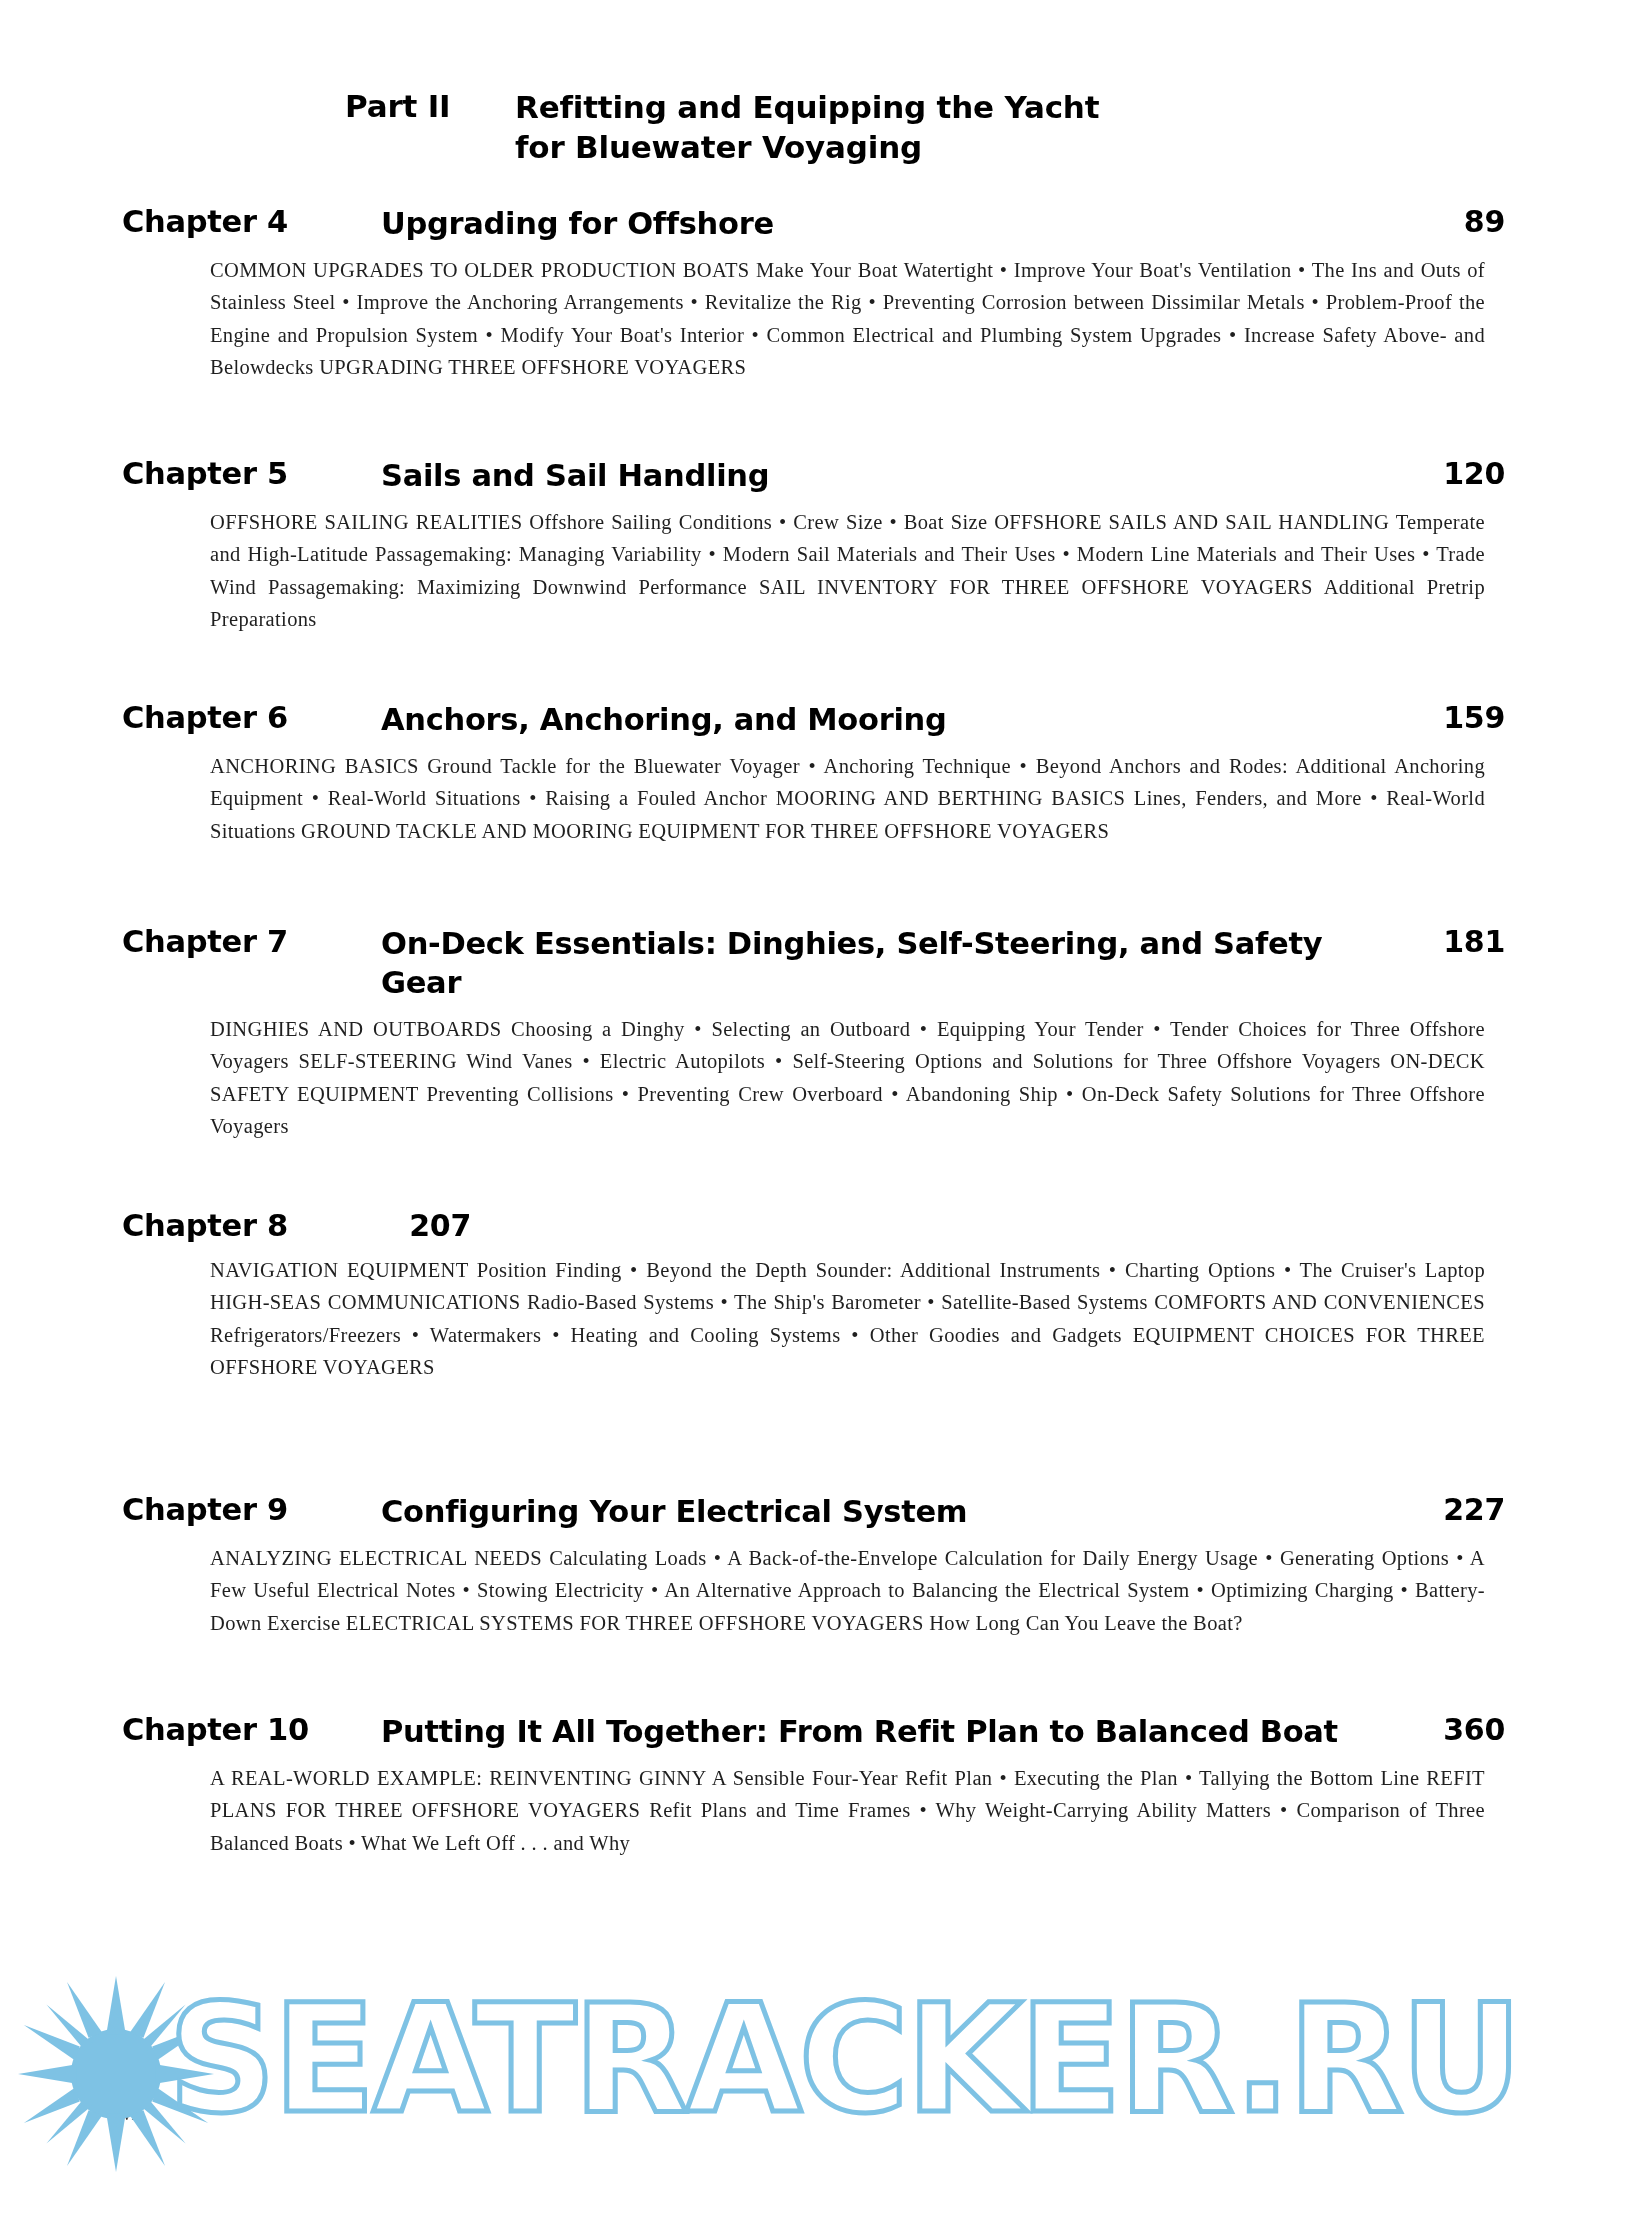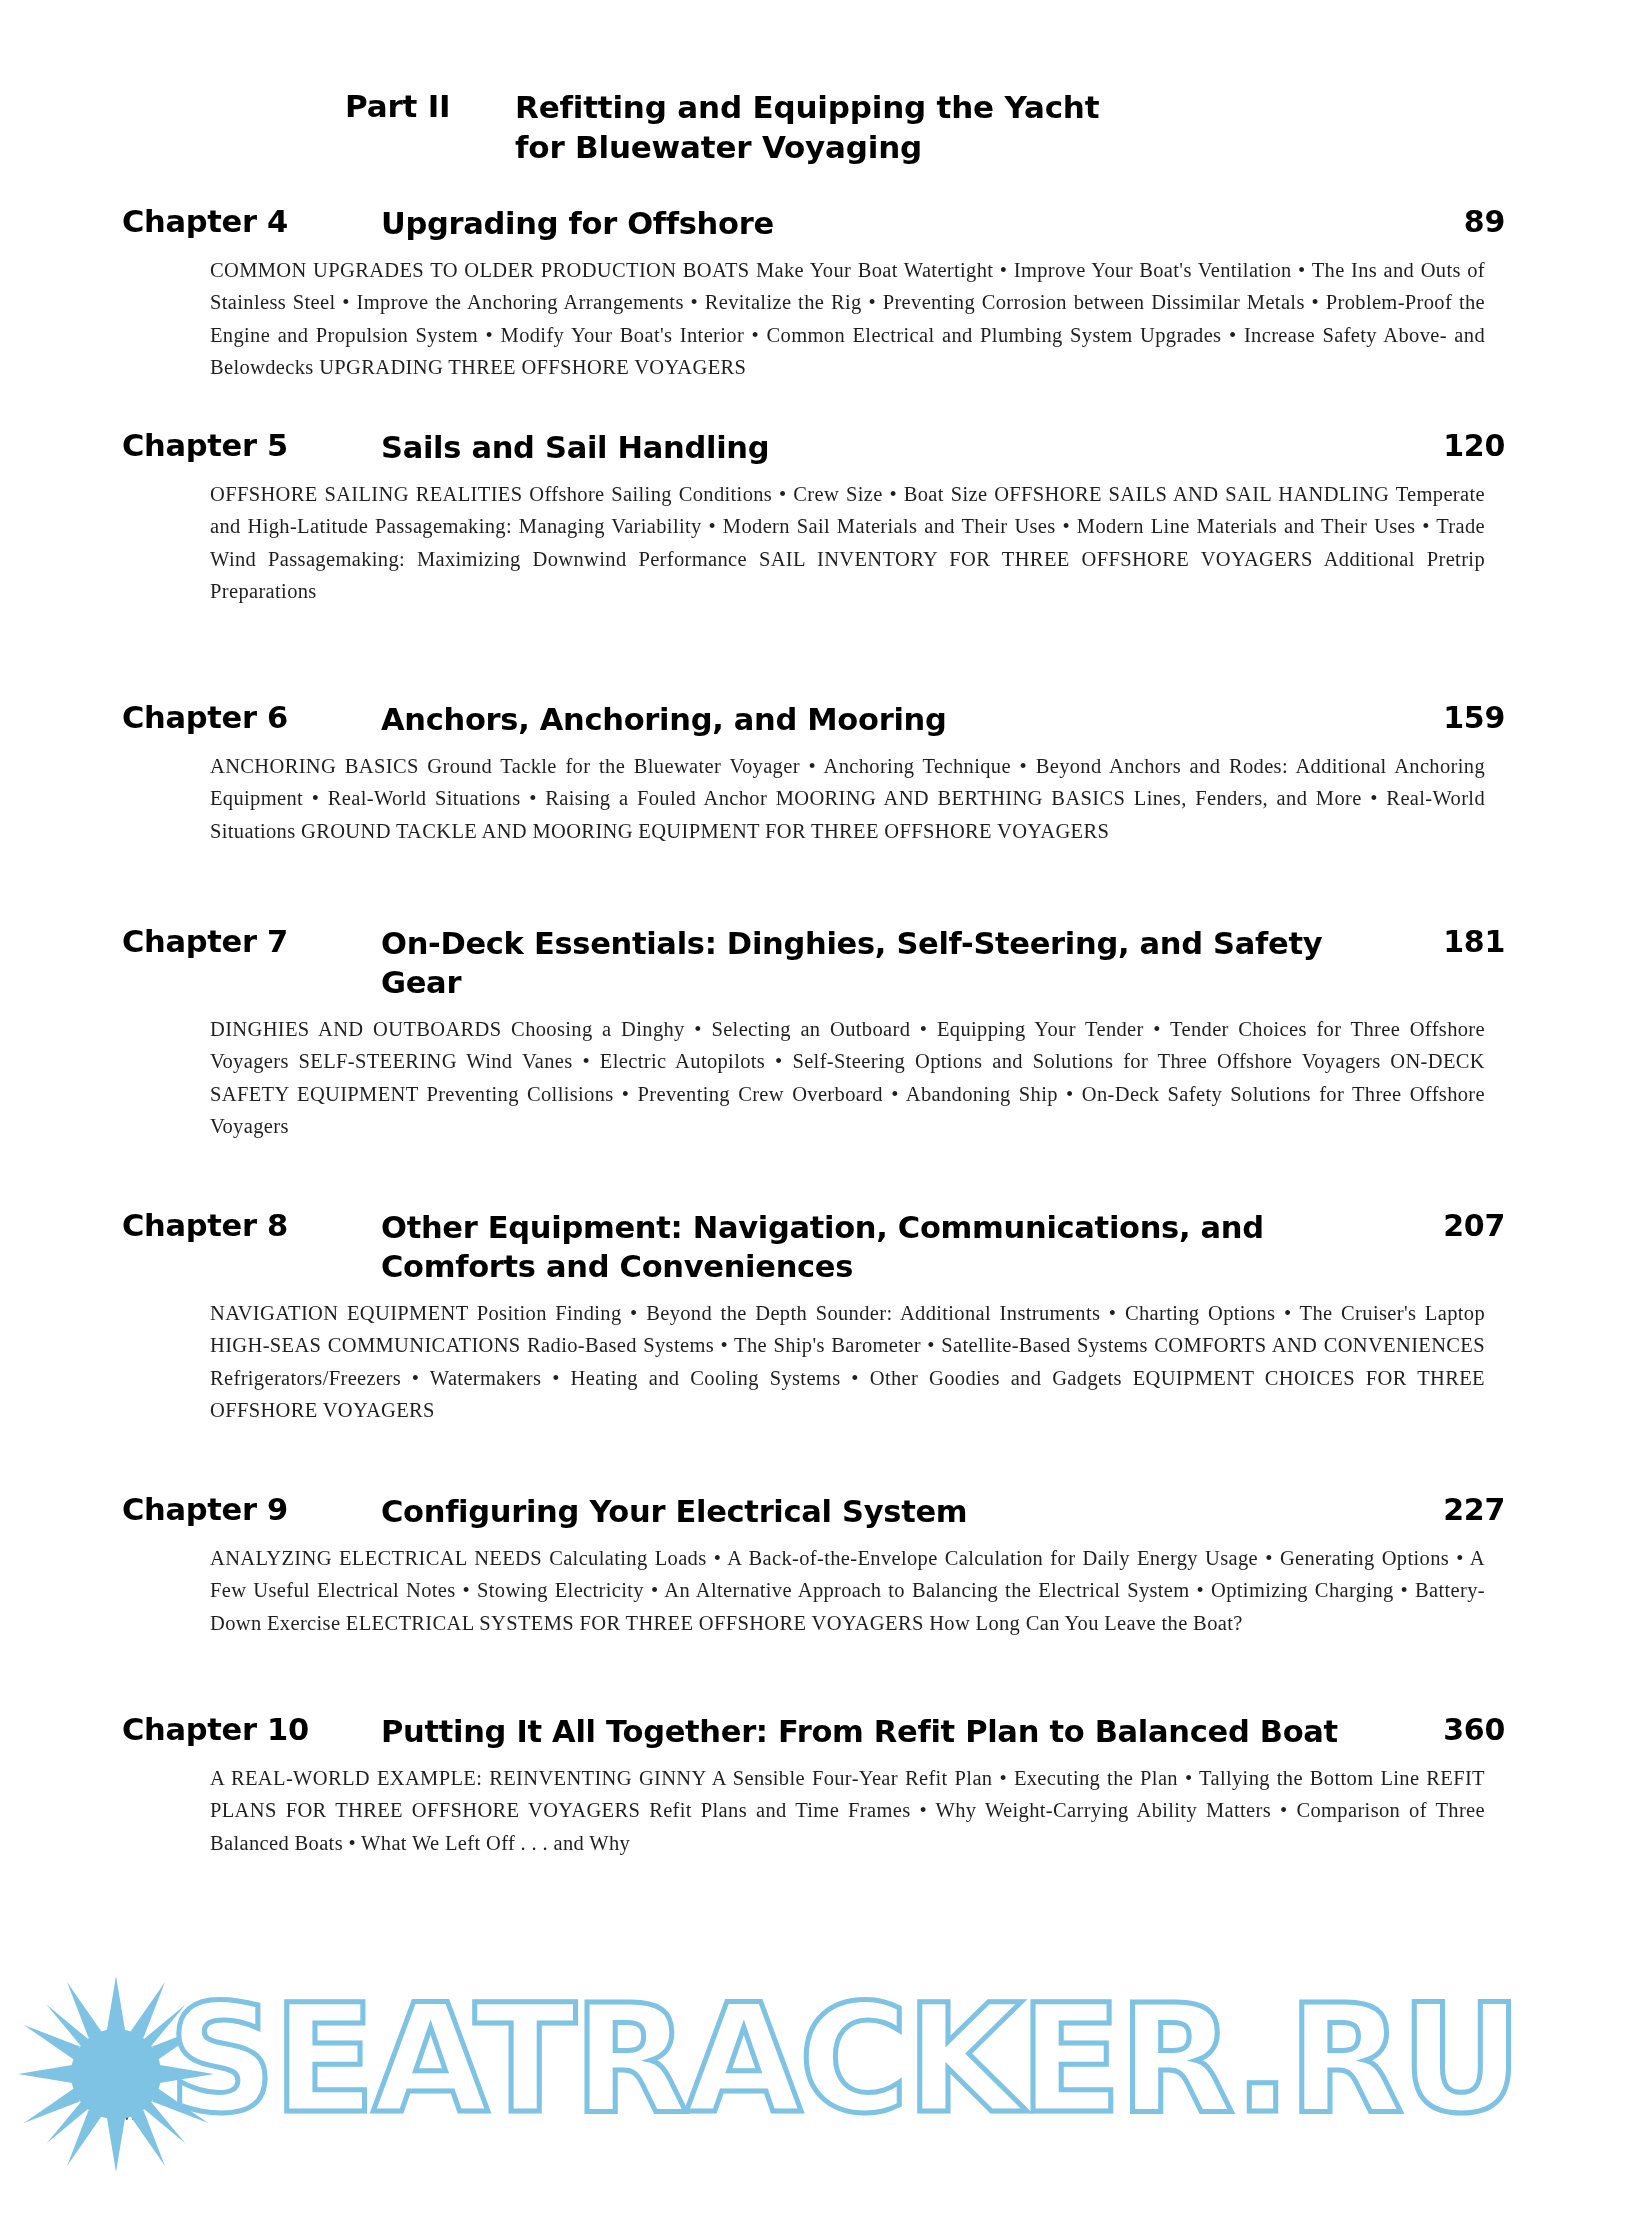--- a/index.html
+++ b/index.html
@@ -157,21 +157,21 @@
 
     <div class="chapter" style="top:204px;">
       <div class="chap-head">
         <span class="chap-num">Chapter 4</span>
         <span class="chap-title">Upgrading for Offshore</span>
         <span class="chap-page">89</span>
       </div>
       <div class="chap-desc">COMMON UPGRADES TO OLDER PRODUCTION BOATS   Make Your Boat Watertight • Improve Your Boat's Ventilation • The Ins and Outs of Stainless Steel • Improve the Anchoring Arrangements • Revitalize the Rig • Preventing Corrosion between Dissimilar Metals • Problem-Proof the Engine and Propulsion System • Modify Your Boat's Interior • Common Electrical and Plumbing System Upgrades • Increase Safety Above- and Belowdecks   UPGRADING THREE OFFSHORE VOYAGERS</div>
     </div>
 
-    <div class="chapter" style="top:428px;">
+    <div class="chapter" style="top:456px;">
       <div class="chap-head">
         <span class="chap-num">Chapter 5</span>
         <span class="chap-title">Sails and Sail Handling</span>
         <span class="chap-page">120</span>
       </div>
       <div class="chap-desc">OFFSHORE SAILING REALITIES   Offshore Sailing Conditions • Crew Size • Boat Size   OFFSHORE SAILS AND SAIL HANDLING   Temperate and High-Latitude Passagemaking: Managing Variability • Modern Sail Materials and Their Uses • Modern Line Materials and Their Uses • Trade Wind Passagemaking: Maximizing Downwind Performance   SAIL INVENTORY FOR THREE OFFSHORE VOYAGERS   Additional Pretrip Preparations</div>
     </div>
 
     <div class="chapter" style="top:700px;">
       <div class="chap-head">
@@ -187,21 +187,20 @@
         <span class="chap-num">Chapter 7</span>
         <span class="chap-title">On-Deck Essentials: Dinghies, Self-Steering, and Safety Gear</span>
         <span class="chap-page">181</span>
       </div>
       <div class="chap-desc">DINGHIES AND OUTBOARDS   Choosing a Dinghy • Selecting an Outboard • Equipping Your Tender • Tender Choices for Three Offshore Voyagers   SELF-STEERING   Wind Vanes • Electric Autopilots • Self-Steering Options and Solutions for Three Offshore Voyagers   ON-DECK SAFETY EQUIPMENT   Preventing Collisions • Preventing Crew Overboard • Abandoning Ship • On-Deck Safety Solutions for Three Offshore Voyagers</div>
     </div>
 
     <div class="chapter" style="top:1208px;">
       <div class="chap-head">
         <span class="chap-num">Chapter 8</span>
-        <span class="chap-title">Other Equipment: Navigation, Communications, and Comforts and Conveniences</span>
         <span class="chap-page">207</span>
       </div>
       <div class="chap-desc">NAVIGATION EQUIPMENT   Position Finding • Beyond the Depth Sounder: Additional Instruments • Charting Options • The Cruiser's Laptop   HIGH-SEAS COMMUNICATIONS   Radio-Based Systems • The Ship's Barometer • Satellite-Based Systems   COMFORTS AND CONVENIENCES   Refrigerators/Freezers • Watermakers • Heating and Cooling Systems • Other Goodies and Gadgets   EQUIPMENT CHOICES FOR THREE OFFSHORE VOYAGERS</div>
     </div>
 
     <div class="chapter" style="top:1492px;">
       <div class="chap-head">
         <span class="chap-num">Chapter 9</span>
         <span class="chap-title">Configuring Your Electrical System</span>
         <span class="chap-page">227</span>

